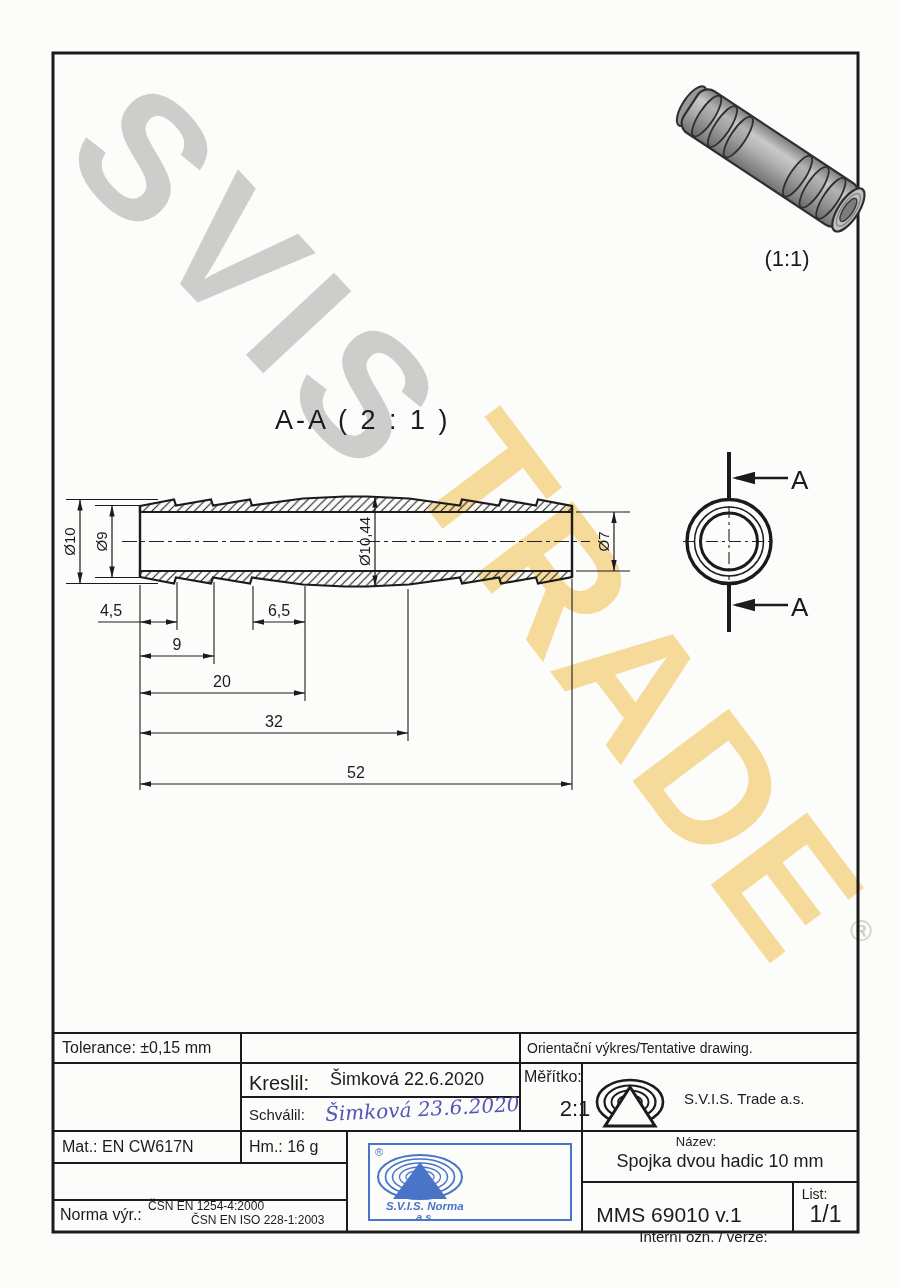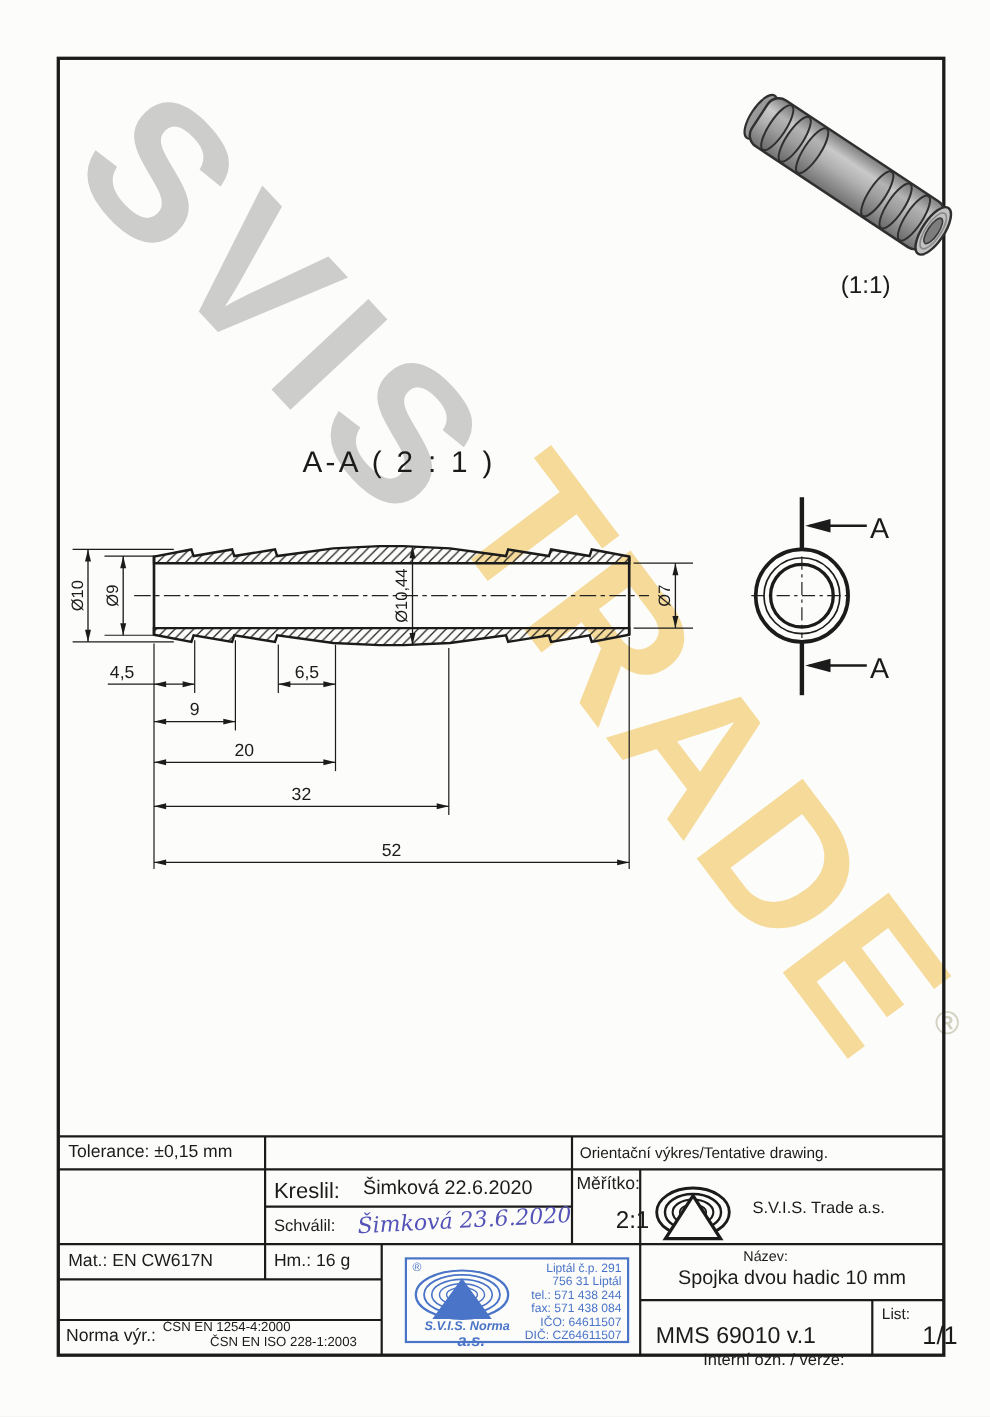--- a/index.html
+++ b/index.html
@@ -14,21 +14,21 @@
       transform:rotate(53deg);}
   .wm-reg{left:850px;top:916px;font-size:30px;color:#c9c7b4;opacity:.8;}
   .lbl{position:absolute;white-space:nowrap;line-height:1.15;}
   .ctr{text-align:center;}
   .sig{font-family:"DejaVu Serif",serif;font-style:italic;color:#5353b8;transform:rotate(-3deg);}
   .stamp{position:absolute;left:368px;top:1143px;width:204px;height:78px;box-sizing:border-box;
       border:2px solid #4a74c8;color:#4a74c8;}
   .stamp .reg{position:absolute;left:5px;top:1px;font-size:11px;}
   .stamp .addr{position:absolute;right:5px;top:2px;text-align:right;font-size:11px;line-height:12.3px;}
   .stamp .co{position:absolute;left:16px;top:55px;font-size:11.5px;font-weight:bold;font-style:italic;}
-  .stamp .as{position:absolute;left:46px;top:66px;font-size:15px;font-weight:bold;font-style:italic;}
+  .stamp .as{position:absolute;left:46px;top:66px;font-size:11px;font-weight:bold;font-style:italic;}
   svg text{font-family:"Liberation Sans",sans-serif;fill:#1b1b1b;}
 </style>
 </head>
 <body>
 
 <div class="page">
 
   <div class="wm wm-svis">SVIS</div>
   <div class="wm wm-trade">TRADE</div>
   <div class="wm wm-reg">®</div>
@@ -198,29 +198,21 @@
   <div class="lbl" style="left:62px;top:1138px;font-size:16px;">Mat.: EN CW617N</div>
   <div class="lbl" style="left:249px;top:1138px;font-size:16px;">Hm.: 16 g</div>
   <div class="lbl" style="left:60px;top:1206px;font-size:16px;">Norma výr.:</div>
   <div class="lbl" style="left:148px;top:1200px;font-size:12px;">ČSN EN 1254-4:2000</div>
   <div class="lbl" style="left:148px;top:1214px;font-size:12px;margin-left:43px;">ČSN EN ISO 228-1:2003</div>
   <div class="lbl ctr" style="left:582px;width:228px;top:1135px;font-size:13px;">Název:</div>
   <div class="lbl ctr" style="left:582px;width:276px;top:1151px;font-size:18px;">Spojka dvou hadic 10 mm</div>
   <div class="lbl ctr" style="left:582px;width:243px;top:1186px;font-size:15px;margin-top:42px;">Interní ozn. / verze:</div>
   <div class="lbl ctr" style="left:582px;width:174px;top:1203px;font-size:21px;">MMS 69010 v.1</div>
   <div class="lbl ctr" style="left:793px;width:43px;top:1186px;font-size:14px;">List:</div>
-  <div class="lbl ctr" style="left:793px;width:65px;top:1201px;font-size:23px;padding-left:29px;">1/1</div>
+  <div class="lbl ctr" style="left:793px;width:65px;top:1201px;font-size:23px;">1/1</div>
 
   <div class="stamp">
     <span class="reg">®</span>
-    <div class="addr">
-      <div>Liptál č.p. 291</div>
-      <div>756 31 Liptál</div>
-      <div>tel.: 571 438 244</div>
-      <div>fax: 571 438 084</div>
-      <div>IČO: 64611507</div>
-      <div>DIČ: CZ64611507</div>
-    </div>
     <div class="co">S.V.I.S. Norma</div>
     <div class="as">a.s.</div>
   </div>
 
 </div>
 
 </body></html>

